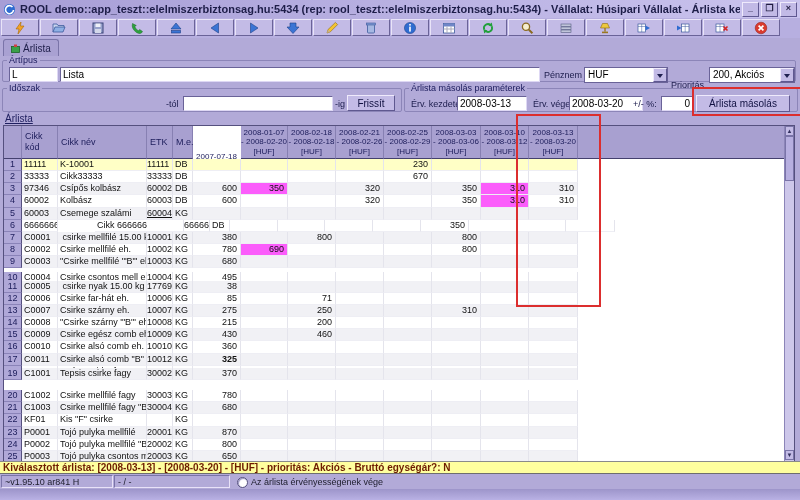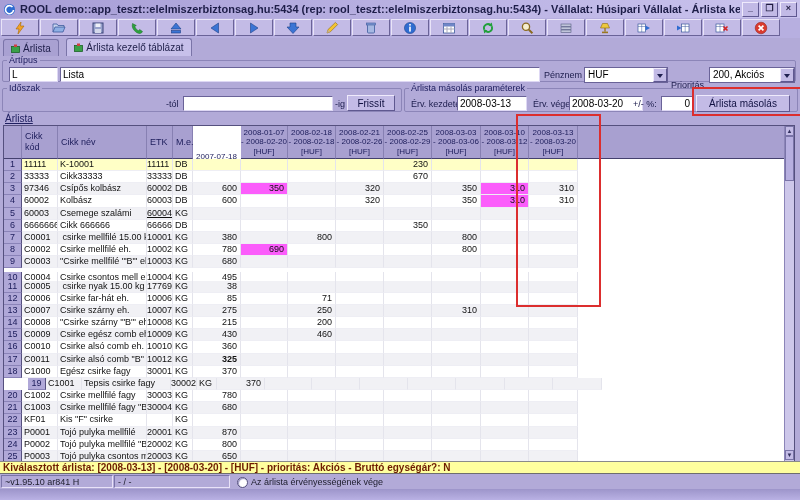--- a/index.html
+++ b/index.html
@@ -296,29 +296,20 @@
 
 <div class="tabbar">
   <span class="tab">
     <span class="ticon">
         <svg width="9" height="9" viewBox="0 0 9 9">
           <rect x="0.5" y="2.5" width="8" height="6" fill="#3aa048" stroke="#1c6428" stroke-width="0.8"></rect>
           <rect x="3" y="0.5" width="3" height="2.5" fill="#d04040"></rect>
         </svg>
       </span>
     <span>Árlista</span>
-  </span>
-  <span class="tab active">
-    <span class="ticon">
-        <svg width="9" height="9" viewBox="0 0 9 9">
-          <rect x="0.5" y="2.5" width="8" height="6" fill="#3aa048" stroke="#1c6428" stroke-width="0.8"></rect>
-          <rect x="3" y="0.5" width="3" height="2.5" fill="#d04040"></rect>
-        </svg>
-      </span>
-    <span>Árlista kezelő táblázat</span>
   </span>
 </div>
 
 <fieldset style="left:2px;top:55px;width:792px;height:25px;">
   <legend>Ártípus</legend>
   <input class="tin" style="left: 6px; top: 2px; width: 49px;" value="L">
   <input class="tin" style="left: 57px; top: 2px; width: 480px;" value="Lista">
   <span class="flabel" style="left:541px;top:5px;">Pénznem</span>
   <div class="dd" style="left:581px;top:2px;width:84px;">
     <span class="ddtext">HUF</span>
@@ -457,21 +448,21 @@
         <div class="gcell odd num" style="width: 48px;"></div>
         <div class="gcell odd num" style="width: 48px;"></div>
         <div class="gcell odd num" style="width: 48px;"></div>
         <div class="gcell odd num" style="width: 49px;"></div>
         <div class="gcell odd num" style="width: 48px;"></div>
         <div class="gcell odd num" style="width: 49px;"></div>
       </div>
       <div class="grow" style="top: 93.8px;">
         <div class="gcell rownum" style="width: 18px;">6</div>
         <div class="gcell" style="width: 36px;">6666666</div>
-        <div class="gcell" style="width: 89px;">Cikk 666666</div>
+        <div class="gcell" style="width: 89px; margin-left: 37px;">Cikk 666666</div>
         <div class="gcell num" style="width: 26px;">66666</div>
         <div class="gcell" style="width: 20px;">DB</div>
         <div class="gcell num" style="width: 48px;"></div>
         <div class="gcell num" style="width: 47px;"></div>
         <div class="gcell num" style="width: 48px;"></div>
         <div class="gcell num" style="width: 48px;"></div>
         <div class="gcell num" style="width: 48px;">350</div>
         <div class="gcell num" style="width: 49px;"></div>
         <div class="gcell num" style="width: 48px;"></div>
         <div class="gcell num" style="width: 49px;"></div>
@@ -649,21 +640,21 @@
         <div class="gcell" style="width: 20px;">KG</div>
         <div class="gcell num" style="width: 48px;">370</div>
         <div class="gcell num" style="width: 47px;"></div>
         <div class="gcell num" style="width: 48px;"></div>
         <div class="gcell num" style="width: 48px;"></div>
         <div class="gcell num" style="width: 48px;"></div>
         <div class="gcell num" style="width: 49px;"></div>
         <div class="gcell num" style="width: 48px;"></div>
         <div class="gcell num" style="width: 49px;"></div>
       </div>
-      <div class="grow" style="top: 252px; margin-left: 24px;">
+      <div class="grow" style="top: 242px;">
         <div class="gcell rownum" style="width: 18px;">19</div>
         <div class="gcell odd" style="width: 36px;">C1001</div>
         <div class="gcell odd" style="width: 89px;">Tepsis csirke fagy</div>
         <div class="gcell odd num" style="width: 26px;">30002</div>
         <div class="gcell odd" style="width: 20px;">KG</div>
         <div class="gcell odd num" style="width: 48px;">370</div>
         <div class="gcell odd num" style="width: 47px;"></div>
         <div class="gcell odd num" style="width: 48px;"></div>
         <div class="gcell odd num" style="width: 48px;"></div>
         <div class="gcell odd num" style="width: 48px;"></div>

